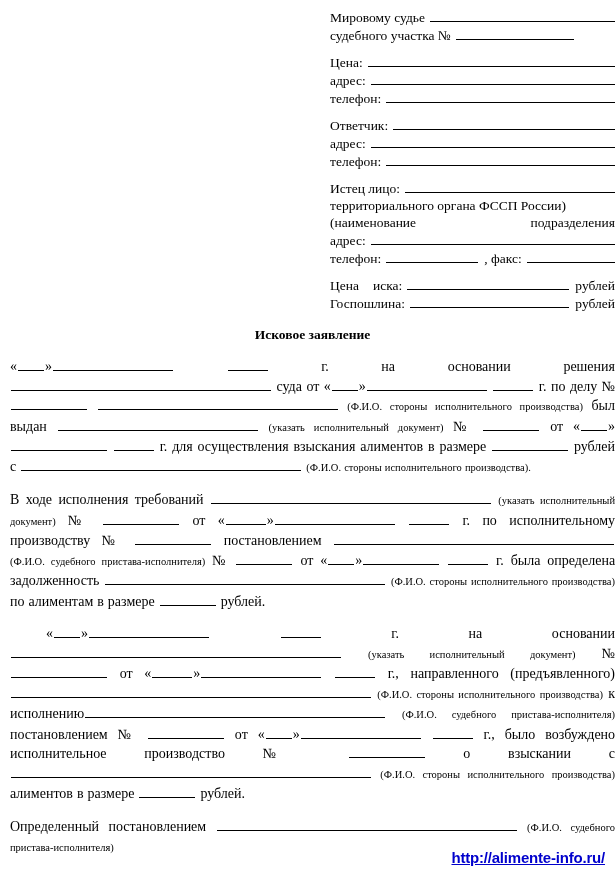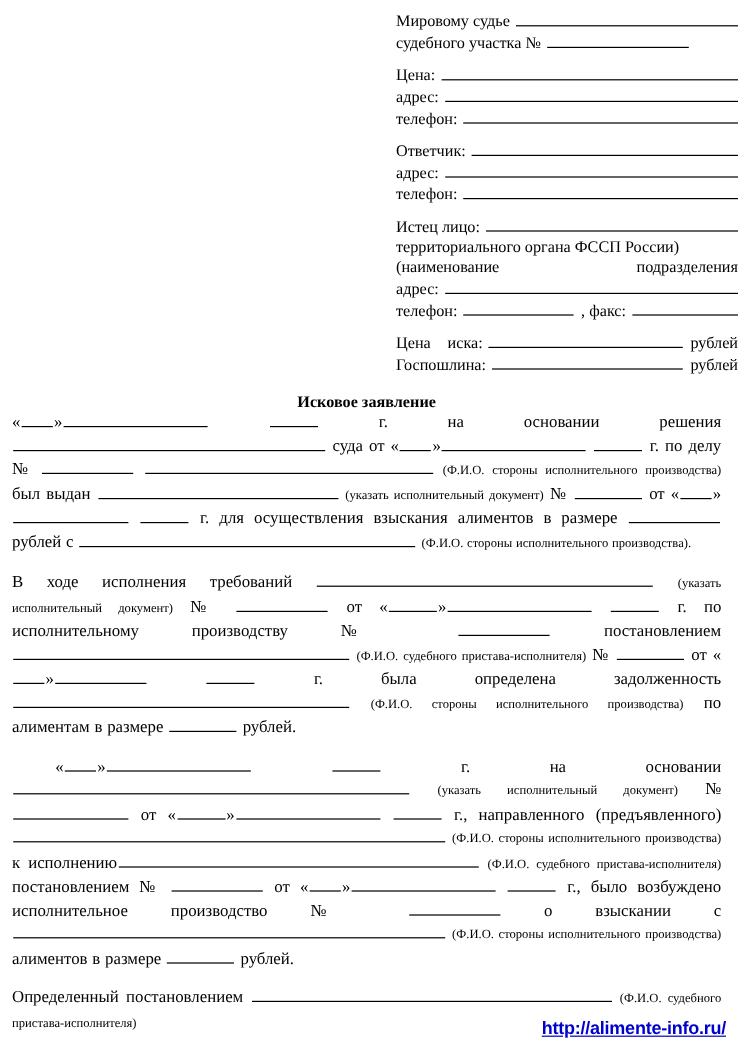--- a/index.html
+++ b/index.html
@@ -14,21 +14,21 @@
     position: relative;
     overflow: hidden;
     font-family: "Liberation Serif", "DejaVu Serif", serif;
     color: #000000;
   }
   .page {
     position: relative;
     width: 615px;
     height: 872px;
     box-sizing: border-box;
-    padding: 8px 14px 0 10px;
+    padding: 8px 0 0 10px;
   }
 
   
   .header-block {
     margin-left: 320px;
     width: 285px;
     font-size: 13.5px;
     line-height: 17px;
   }
   .hdr-group { margin-bottom: 9px; }
@@ -55,20 +55,21 @@
   }
   .hdr-just.last { text-align-last: left; }
 
   
   .title {
     text-align: center;
     font-weight: bold;
     font-size: 13.5px;
     line-height: 17px;
     margin-top: 14px;
+    margin-bottom: 14px;
   }
 
   
   .para {
     font-size: 14px;
     line-height: 19.5px;
     text-align: justify;
     text-align-last: left;
     margin: 0 0 13px 0;
     word-spacing: 0.5px;

